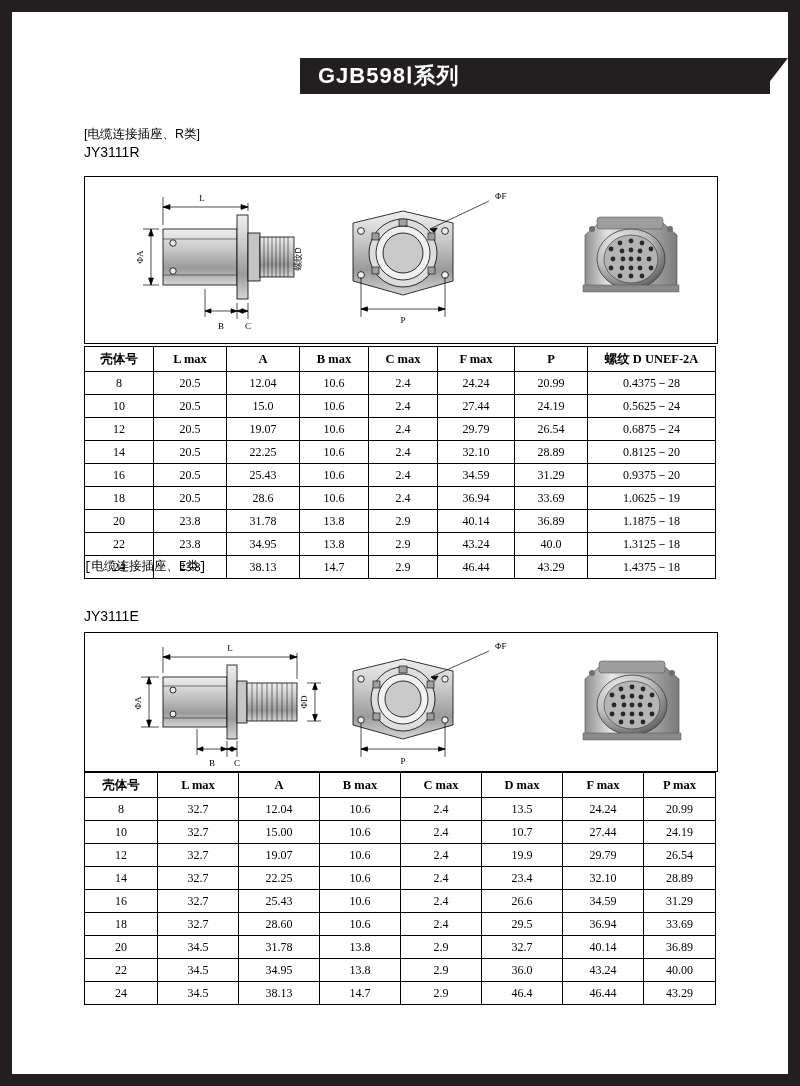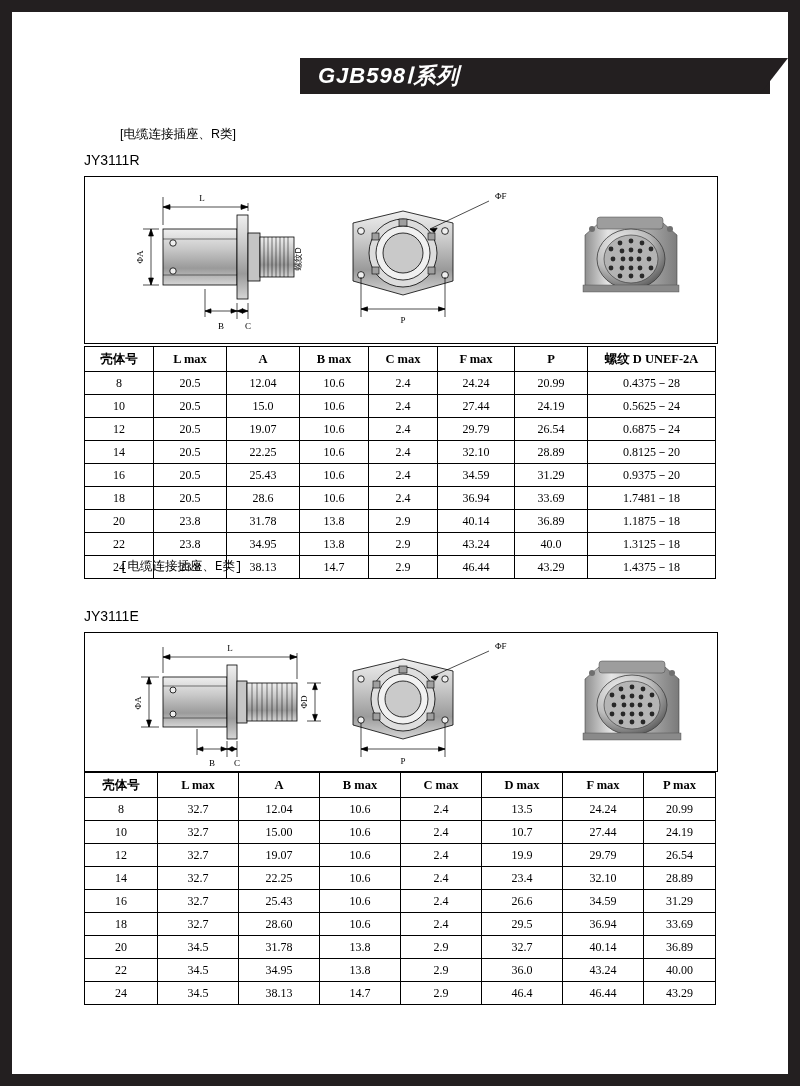--- a/index.html
+++ b/index.html
@@ -25,25 +25,24 @@
   .banner-tail {
     position:absolute; left:760px; top:58px; width:0; height:0;
     border-left: 28px solid #231f20;
     border-bottom: 36px solid transparent;
   }
   .banner-title {
     position:absolute; left:318px; top:62px; width:440px; height:28px;
     color:#fff; font-size:22px; font-weight:bold; letter-spacing:1px;
     font-family:"Liberation Sans", sans-serif;
     line-height:28px;
-    font-style:italic;
   }
 
   .sec-label {
-    position:absolute; font-size:12.5px; font-family:"Liberation Sans", sans-serif;margin-left:36px;
+    position:absolute; font-size:12.5px; font-family:"Liberation Sans", sans-serif;
   }
   .sec-code {
     position:absolute; font-size:14px; font-family:"Liberation Sans", sans-serif;
   }
 
   
   .panel {
     position:absolute;
     border:1px solid #000;
     background:#fff;
@@ -77,21 +76,21 @@
 <div class="frame-top"></div>
 <div class="frame-bottom"></div>
 <div class="frame-left"></div>
 <div class="frame-right"></div>
 
 <div class="banner"></div>
 <div class="banner-tail"></div>
 <div class="banner-title">GJB598Ⅰ系列</div>
 
 <div class="sec-label" style="left:84px; top:126px;">[电缆连接插座、R类]</div>
-<div class="sec-code" style="left:84px; top:152px;">JY3111R</div>
+<div class="sec-code" style="left:84px; top:144px;">JY3111R</div>
 
 <div class="panel" style="left:84px; top:176px; width:632px; height:166px;">
   <svg width="630" height="164" viewBox="0 0 630 164">
     <defs>
       <linearGradient id="mtl1" x1="0" y1="0" x2="0" y2="1">
         <stop offset="0%" stop-color="#efefef"></stop>
         <stop offset="35%" stop-color="#c9c9c9"></stop>
         <stop offset="70%" stop-color="#9a9a9a"></stop>
         <stop offset="100%" stop-color="#d5d5d5"></stop>
       </linearGradient>
@@ -310,21 +309,21 @@
       <td>0.9375－20</td>
     </tr>
     <tr>
       <td>18</td>
       <td>20.5</td>
       <td>28.6</td>
       <td>10.6</td>
       <td>2.4</td>
       <td>36.94</td>
       <td>33.69</td>
-      <td>1.7481－18</td>
+      <td>1.0625－19</td>
     </tr>
     <tr>
       <td>20</td>
       <td>23.8</td>
       <td>31.78</td>
       <td>13.8</td>
       <td>2.9</td>
       <td>40.14</td>
       <td>36.89</td>
       <td>1.1875－18</td>

